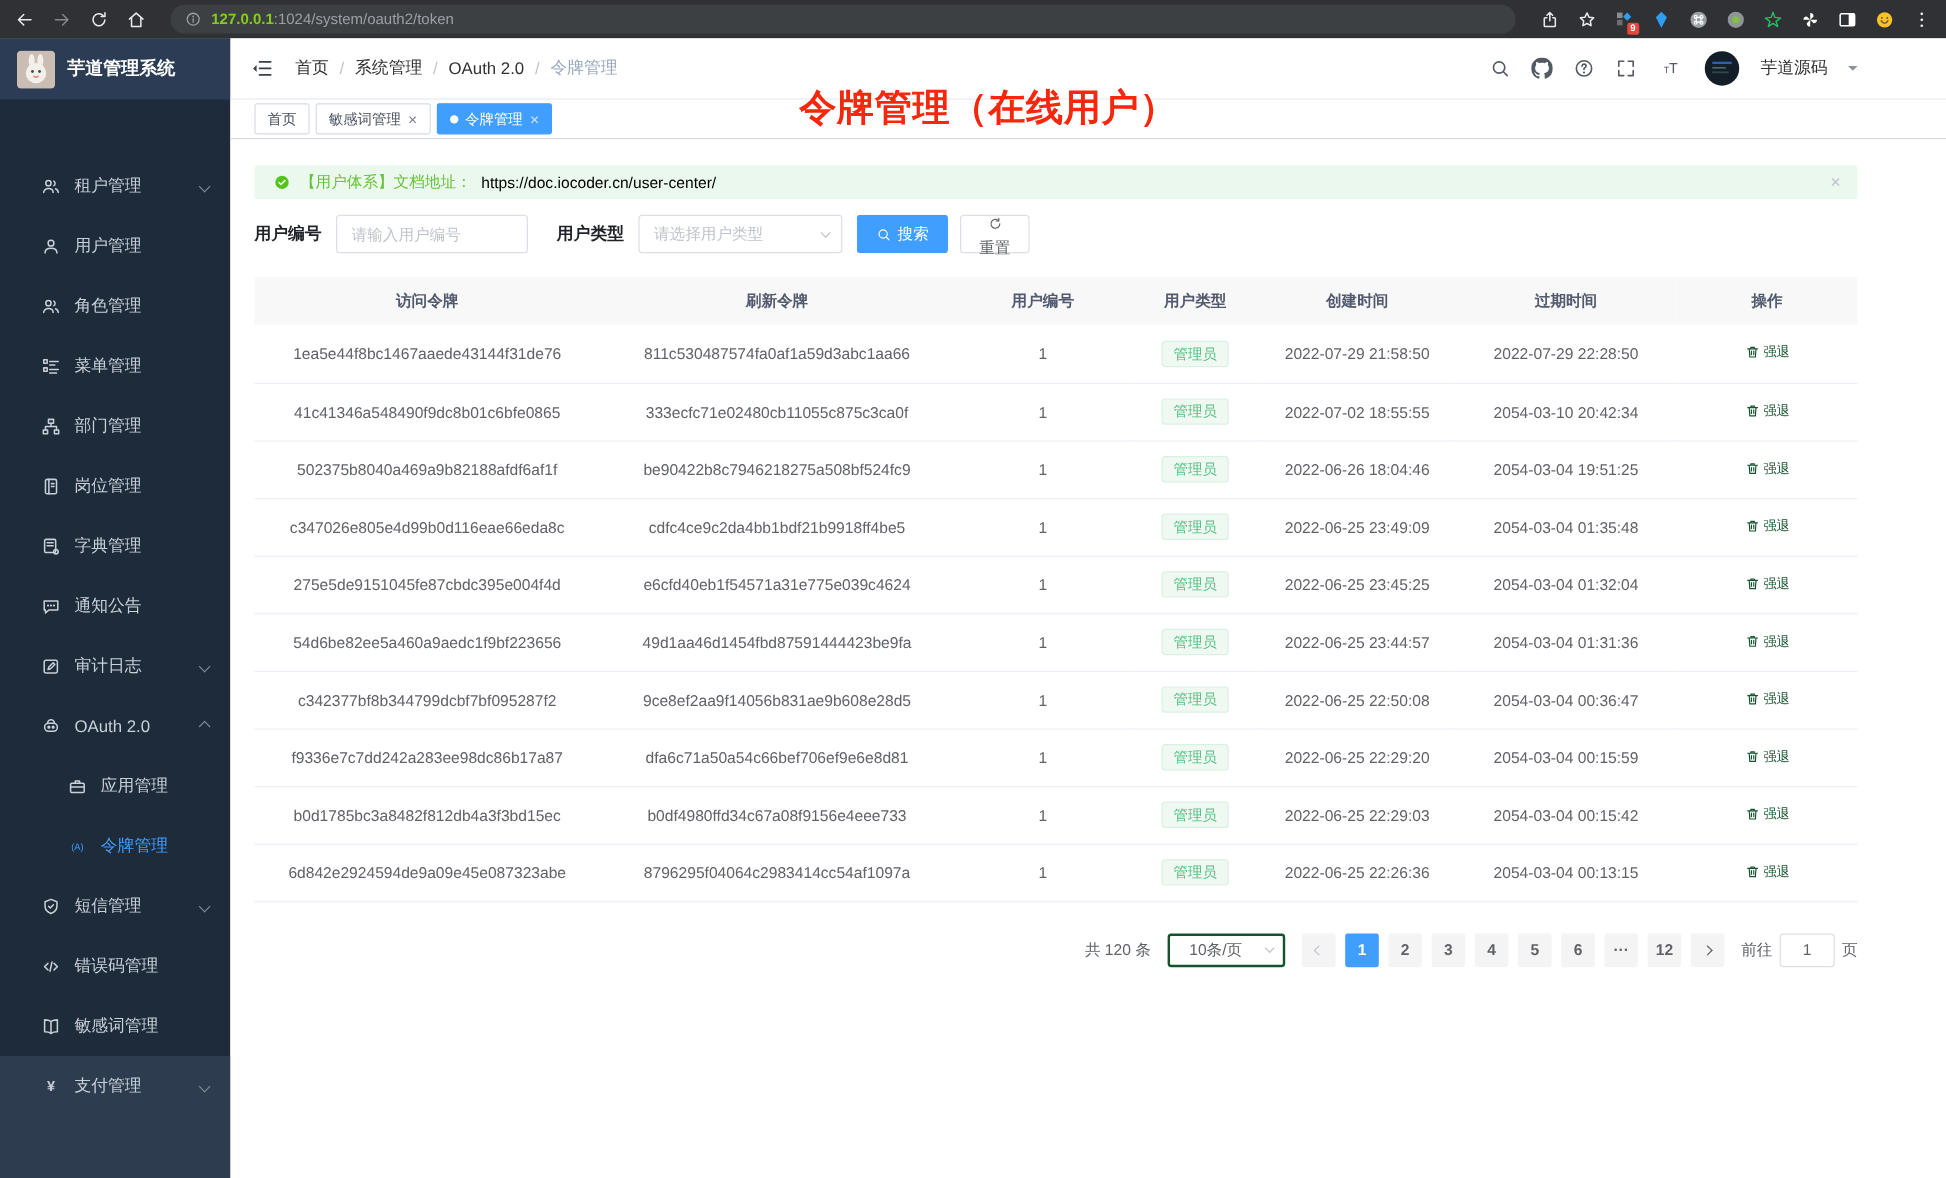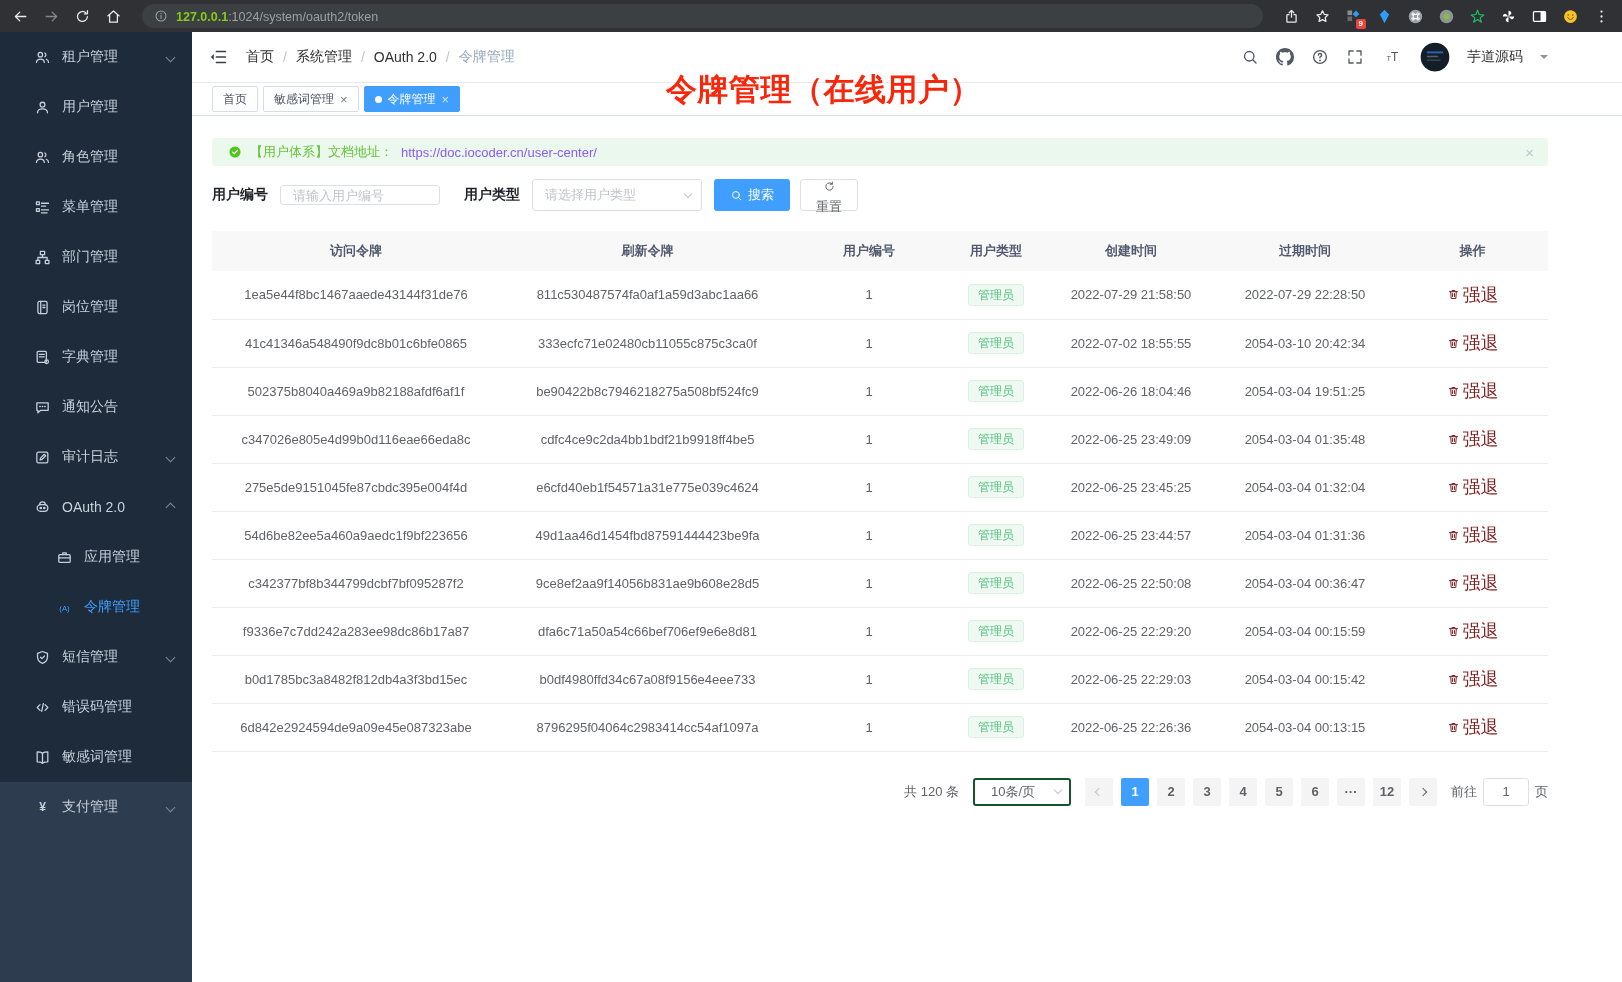--- a/index.html
+++ b/index.html
@@ -18,21 +18,21 @@
   .url-rest { color:#9aa0a6; font-size:12.5px; }
   .ext-wrap { position:relative; }
   .ext-badge { position:absolute; right:-4px; bottom:-4px; background:#e8453c; color:#fff; font-size:8px; line-height:10px; padding:0 3px; border-radius:2px; font-weight:700; }
 
   
   .layout { display:flex; height:950px; }
   .sidebar { width:192px; background:#1d2b3a; display:flex; flex-direction:column; flex:none; }
   .logo-row { height:51px; background:#2b3c54; display:flex; align-items:center; padding:0 14px; gap:10px; flex:none; }
   .logo-img { width:32px; height:32px; border-radius:4px; overflow:hidden; flex:none; }
   .logo-title { color:#fff; font-size:15px; font-weight:700; white-space:nowrap; }
-  .menu-top { flex:none; }
+  .menu-top { flex:none;margin-top:47px; }
   .menu-bottom { background:#2d3c4f; flex:1; }
   .menu-item { height:50px; display:flex; align-items:center; padding:0 16px 0 34px; color:#c8d0d9; font-size:14px; cursor:pointer; }
   .menu-item.child { padding-left:56px; }
   .menu-item.active { color:#409eff; }
   .mi-icon { width:17px; height:17px; margin-right:11px; flex:none; }
   .mi-label { flex:1; white-space:nowrap; }
   .mi-chev { color:#7e8a98; margin-right:2px; }
   .chev { display:inline-block; width:7px; height:7px; border-right:1.4px solid currentColor; border-bottom:1.4px solid currentColor; }
   .chev.down { transform:rotate(45deg); }
   .chev.up { transform:rotate(-135deg); }
@@ -61,42 +61,42 @@
   .tab.active { background:#409eff; border-color:#409eff; color:#fff; }
   .tab-dot { width:7px; height:7px; border-radius:50%; background:#fff; }
   .tab-close { font-size:13px; line-height:1; color:inherit; opacity:.75; cursor:pointer; }
 
   
   .content { padding:22px 74px 0 20px; position:relative; flex:1; }
 
   .alert { width:1336px; height:28px; background:#ebf8ed; border-radius:3px; display:flex; align-items:center; padding:0 16px; gap:8px; position:relative; }
   .alert-icon { width:14px; height:14px; flex:none; }
   .alert-text { font-size:13px; color:#67c23a; }
-  .alert-link { font-size:13px; color:#8b5cf6; text-decoration:none; cursor:pointer; }
+  .alert-link { font-size:13px; color:#000000; text-decoration:none; cursor:pointer; }
   .alert-close { position:absolute; right:14px; top:50%; transform:translateY(-50%); color:#c0c4cc; font-size:15px; cursor:pointer; line-height:1; }
 
   .filters { margin-top:13px; display:flex; align-items:center; }
   .f-label { font-size:14px; font-weight:700; color:#1f2329; margin-right:12px; white-space:nowrap; }
-  .f-input { width:160px; height:20px; border:1px solid #dcdfe6; border-radius:3px; padding:0 12px; font-size:13px; color:#606266; outline:none; font-family:inherit; }
+  .f-input { width:160px; height:32px; border:1px solid #dcdfe6; border-radius:3px; padding:0 12px; font-size:13px; color:#606266; outline:none; font-family:inherit; }
   .f-input::placeholder { color:#bfc4cc; }
   .f-gap { width:24px; flex:none; }
   .f-select { width:170px; height:32px; border:1px solid #dcdfe6; border-radius:3px; padding:0 10px 0 12px; display:flex; align-items:center; justify-content:space-between; cursor:pointer; }
   .f-select .ph { font-size:13px; color:#bfc4cc; }
   .f-select .chev { color:#c0c4cc; width:6px; height:6px; margin-top:-3px; }
   .btn { height:32px; border-radius:3px; font-size:13px; display:inline-flex; align-items:center; gap:5px; padding:0 15px; cursor:pointer; border:1px solid transparent; font-family:inherit; }
   .btn-primary { background:#409eff; color:#fff; margin-left:12px; }
   .btn-plain { background:#fff; color:#606266; border-color:#dcdfe6; margin-left:10px;flex-direction:column; }
   .btn .bi { width:13px; height:13px; }
 
   
   table.grid { width:1336px; table-layout:fixed; border-collapse:collapse; margin-top:20px; }
   .grid th { height:40px; background:#f8f8f9; color:#515a6e; font-size:13px; font-weight:700; text-align:center; white-space:nowrap; }
   .grid td { height:48px; border-bottom:1px solid #ebeef5; font-size:13px; color:#606266; text-align:center; white-space:nowrap; overflow:hidden; }
   .tag-success { display:inline-block; height:22px; line-height:20px; padding:0 9px; font-size:12px; color:#54c084; background:#eff9f2; border:1px solid #d9f1e3; border-radius:3px; }
-  .action-link { color:#7f1d1d; display:inline-flex; align-items:center; gap:3px; cursor:pointer; text-decoration:none; font-size:18px; }
+  .action-link { color:#14532d; display:inline-flex; align-items:center; gap:3px; cursor:pointer; text-decoration:none; font-size:11px; }
   .action-link .ai { width:13px; height:13px; display:inline-flex; }
 
   
   .pagination { width:1336px; margin-top:26px; display:flex; justify-content:flex-end; align-items:center; font-size:13px; color:#606266; }
   .pg-total { margin-right:14px; }
   .pg-size { width:98px; height:28px; border:2px solid #14532d; border-radius:3px; display:flex; align-items:center; justify-content:space-between; padding:0 8px 0 16px; margin-right:14px; cursor:pointer; }
   .pg-size .chev { color:#c0c4cc; width:6px; height:6px; margin-top:-3px; }
   .pager { display:flex; align-items:center; gap:8px; }
   .page-btn { min-width:28px; height:28px; padding:0 4px; background:#f4f4f5; border:none; border-radius:2px; color:#606266; font-size:13px; font-weight:600; cursor:pointer; font-family:inherit; display:inline-flex; align-items:center; justify-content:center; }
   .page-btn.active { background:#409eff; color:#fff; }
@@ -215,20 +215,34 @@
         <circle cx="12" cy="5" r="1.6" fill="currentColor" stroke="none"></circle>
         <circle cx="12" cy="12" r="1.6" fill="currentColor" stroke="none"></circle>
         <circle cx="12" cy="19" r="1.6" fill="currentColor" stroke="none"></circle>
       </svg>
     </span>
 </div>
 
 <div class="layout">
 
   <aside class="sidebar">
+    <div class="logo-row">
+      <span class="logo-img">
+          <svg viewBox="0 0 24 24" width="100%" height="100%" fill="none" stroke="currentColor" stroke-width="1.8" stroke-linecap="round" stroke-linejoin="round">
+            <rect width="24" height="24" fill="#c9bdb4" stroke="none"></rect>
+            <ellipse cx="9.3" cy="6.5" rx="1.9" ry="4.2" fill="#f4efe9" stroke="none"></ellipse>
+            <ellipse cx="14.7" cy="6.5" rx="1.9" ry="4.2" fill="#f4efe9" stroke="none"></ellipse>
+            <circle cx="12" cy="14.2" r="6.4" fill="#f4efe9" stroke="none"></circle>
+            <circle cx="9.8" cy="13.2" r=".9" fill="#4a4a4a" stroke="none"></circle>
+            <circle cx="14.2" cy="13.2" r=".9" fill="#4a4a4a" stroke="none"></circle>
+            <path d="M10.8 16.2c.8.7 1.6.7 2.4 0" stroke="#d98880" stroke-width="1.1"></path>
+          </svg>
+        </span>
+      <span class="logo-title">芋道管理系统</span>
+    </div>
     <nav class="menu-top">
         <div class="menu-item">
     <span class="mi-icon">
             <svg viewBox="0 0 24 24" width="100%" height="100%" fill="none" stroke="currentColor" stroke-width="1.8" stroke-linecap="round" stroke-linejoin="round">
               <circle cx="9" cy="8" r="3.1"></circle>
               <path d="M3.5 19c0-3 2.5-4.8 5.5-4.8s5.5 1.8 5.5 4.8"></path>
               <path d="M15.3 5.6a3.1 3.1 0 0 1 0 5.3"></path>
               <path d="M17.3 14.5c1.9.8 3.2 2.3 3.2 4.5"></path>
             </svg>
           </span>

